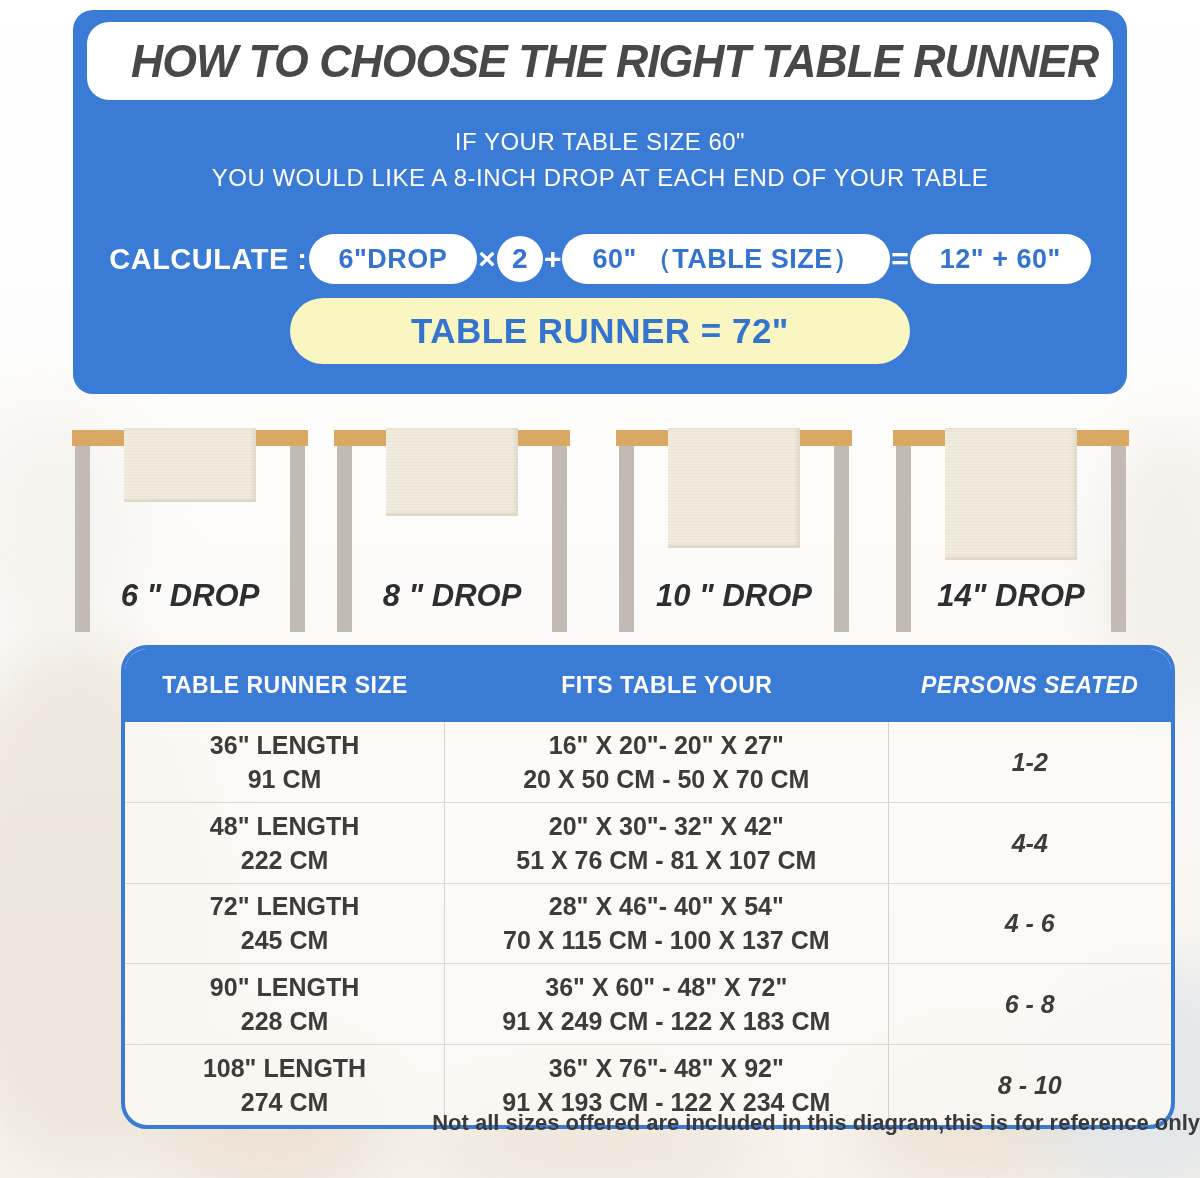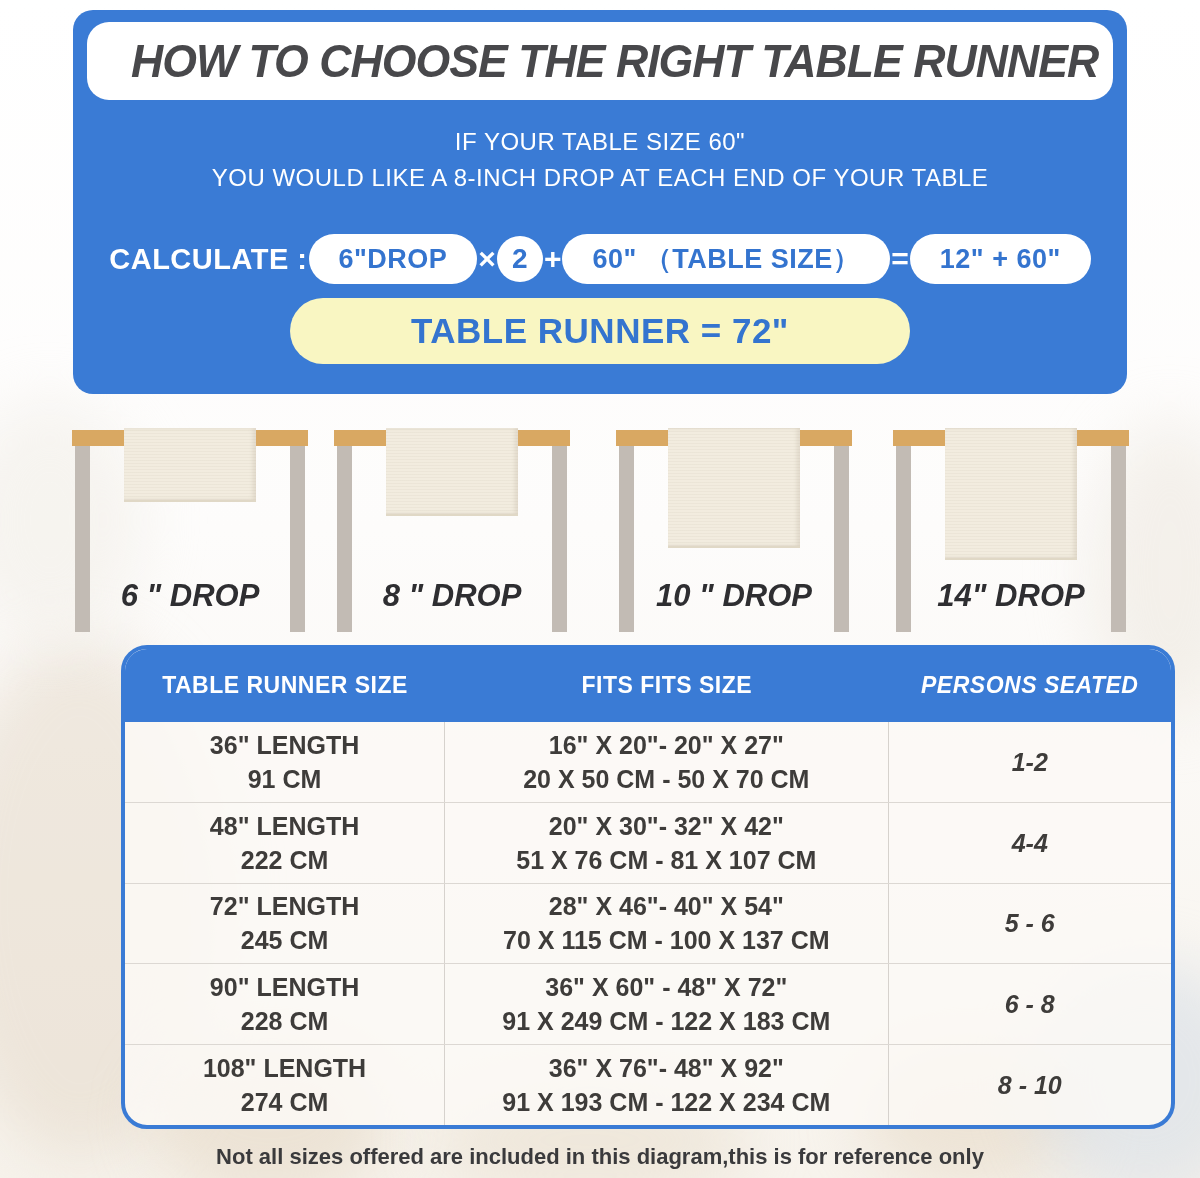--- a/index.html
+++ b/index.html
@@ -59,21 +59,21 @@
                background:rgba(251,249,246,.85); display:flex; flex-direction:column;margin-left:48px; }
   .st-header{ height:73px; flex:0 0 73px; background:var(--panel-blue,#3a7bd5); display:flex; align-items:center; }
   .st-header .hc{ color:#fff; font-size:23px; font-weight:bold; text-align:center; letter-spacing:.5px; }
   .c1{ width:30.6%; } .c2{ width:42.4%; } .c3{ width:27%;font-style:italic; }
   .st-row{ flex:1; display:flex; align-items:stretch; border-bottom:1px solid #dcd8d3; }
   .st-row:last-child{ border-bottom:none; }
   .cell{ display:flex; flex-direction:column; align-items:center; justify-content:center;
          font-size:25px; font-weight:bold; color:#3e3c3a; line-height:34px; text-align:center; }
   .cell.c1, .cell.c2{ border-right:1px solid #d6d2cd; }
 
-  .footer-note{ position:absolute; left:0; right:0; top:1144px; text-align:center;
+  .footer-note{ position:absolute; left:0; right:0; top:1110px; text-align:right;
                 font-size:22px; font-weight:bold; color:#3a3a3c; }
 </style>
 </head>
 <body>
 
 <div class="page">
 
   <div class="blob b1"></div>
   <div class="blob b2"></div>
   <div class="blob b3"></div>
@@ -128,21 +128,21 @@
     <div class="runner" style="height: 132px;"></div>
     <div class="tabletop"></div>
     <div class="leg leg-l"></div>
     <div class="leg leg-r"></div>
     <div class="drop-label">14" DROP</div>
   </div>
 
   <div class="size-table">
     <div class="st-header">
       <div class="hc c1">TABLE RUNNER SIZE</div>
-      <div class="hc c2">FITS FITS SIZE</div>
+      <div class="hc c2">FITS TABLE YOUR</div>
       <div class="hc c3">PERSONS SEATED</div>
     </div>
 
     <div class="st-row">
       <div class="cell c1">
         <div>36" LENGTH</div>
         <div>91 CM</div>
       </div>
       <div class="cell c2">
         <div>16" X 20"- 20" X 27"</div>
@@ -165,21 +165,21 @@
 
     <div class="st-row">
       <div class="cell c1">
         <div>72" LENGTH</div>
         <div>245 CM</div>
       </div>
       <div class="cell c2">
         <div>28" X 46"- 40" X 54"</div>
         <div>70 X 115 CM - 100 X 137 CM</div>
       </div>
-      <div class="cell c3">5 - 6</div>
+      <div class="cell c3">4 - 6</div>
     </div>
 
     <div class="st-row">
       <div class="cell c1">
         <div>90" LENGTH</div>
         <div>228 CM</div>
       </div>
       <div class="cell c2">
         <div>36" X 60" - 48" X 72"</div>
         <div>91 X 249 CM - 122 X 183 CM</div>

